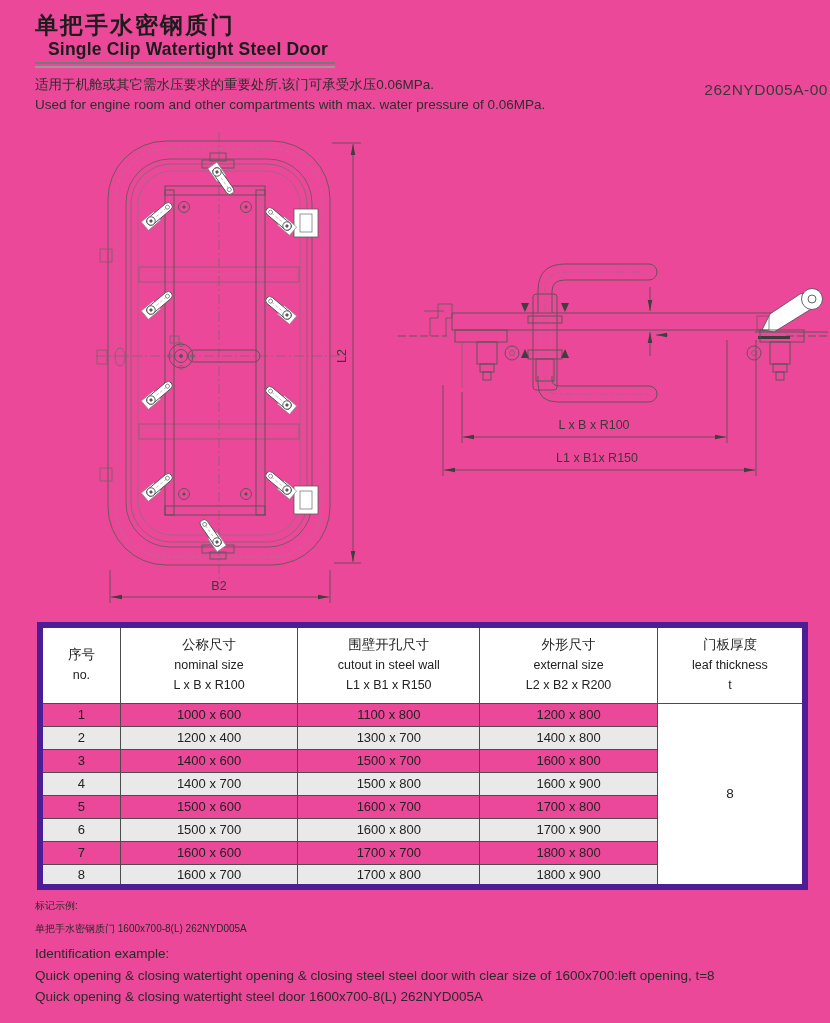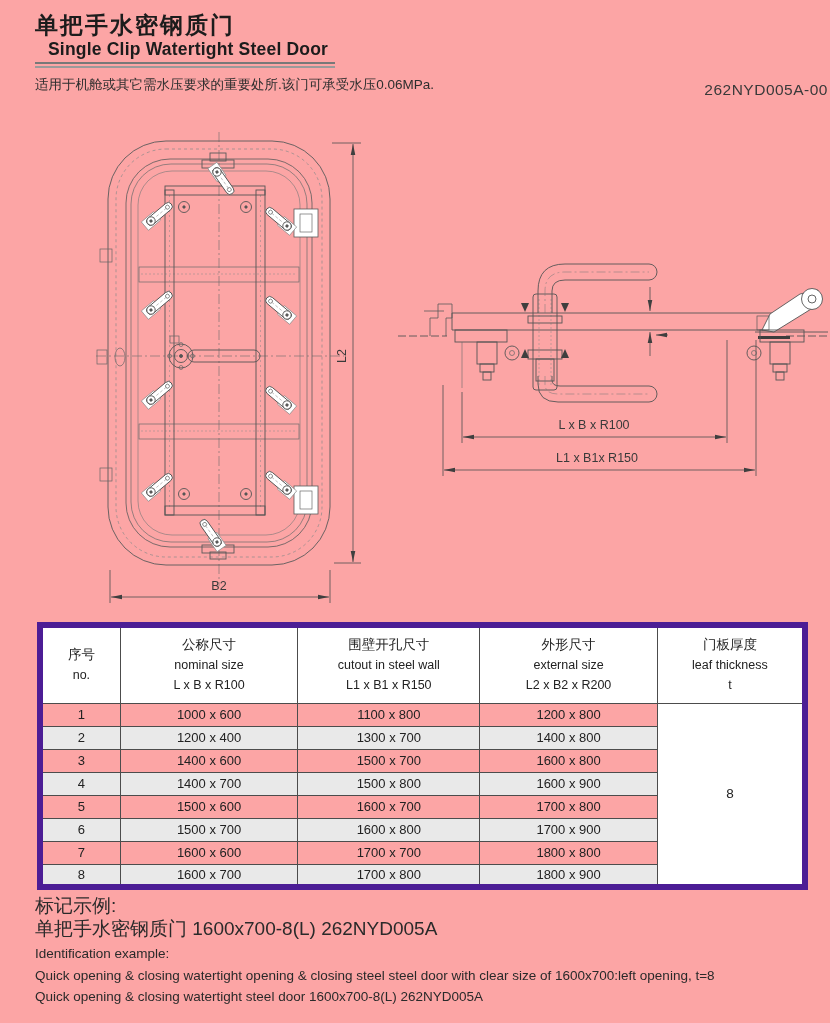--- a/index.html
+++ b/index.html
@@ -1,19 +1,19 @@
 <!DOCTYPE html>
 <html><head>
 <meta charset="utf-8">
 <style>
   * { margin:0; padding:0; box-sizing:border-box; }
   html,body { background:#e8e8e8; }
   .page {
     position:relative; width:830px; height:1023px; margin:0 auto;
-    background:#fca5a5; color:#262626;
+    background:#ec4899; color:#262626;
     font-family:"Liberation Sans","DejaVu Sans",sans-serif;
     overflow:hidden;
   }
   .title-zh { position:absolute; left:35px; top:10px; font-size:23px; font-weight:bold; letter-spacing:2px; color:#1c1c1c; }
   .title-en { position:absolute; left:48px; top:39px; font-size:17.5px; font-weight:bold; color:#1c1c1c; letter-spacing:0.2px; }
   .title-underline { position:absolute; left:35px; top:62px; width:300px; height:6px;
     border-top:2px solid #787878; border-bottom:2px solid #9a9a9a; }
   .model-no { position:absolute; right:2px; top:49px; font-size:15.5px; color:#3a3a3a; letter-spacing:0.5px;margin-top:32px; }
   .desc-zh { position:absolute; left:35px; top:76px; font-size:13.5px; color:#2e2e2e; }
   .desc-en { position:absolute; left:35px; top:97px; font-size:13.5px; color:#2e2e2e; }
@@ -26,34 +26,35 @@
   table.spec th, table.spec td { border:1px solid #4c4c4c; text-align:center; vertical-align:middle; font-weight:normal; }
   table.spec thead th { height:78px; line-height:1.55; font-size:13px; background:#fff; }
   table.spec tbody td { height:23px; }
   table.spec tbody tr.alt td { background:#e9e9e9; }
   table.spec tbody td.leaf-cell { background:#fff; font-size:13.5px; }
   .th-zh { display:block; font-size:13.5px; }
   .th-en { display:block; font-size:12.5px; }
   .th-f  { display:block; font-size:12.5px; }
 
   .notes { position:absolute; left:35px; top:894px; }
-  .note-line-zh { font-size:19px; line-height:23px; color:#2a2a2a; }
+  .note-line-zh { font-size:10px; line-height:23px; color:#2a2a2a; }
   .note-line-en { font-size:13.5px; line-height:21.5px; color:#2a2a2a; }
   .note-gap { height:3px; }
 </style>
 </head>
 <body>
 
 <div class="page">
 
   <div class="title-zh">单把手水密钢质门</div>
   <div class="title-en">Single Clip Watertight Steel Door</div>
   <div class="title-underline"></div>
   <div class="model-no">262NYD005A-00</div>
   <div class="desc-zh">适用于机舱或其它需水压要求的重要处所.该门可承受水压0.06MPa.</div>
+  <div class="desc-en">Used for engine room and other compartments with max. water pressure of 0.06MPa.</div>
 
   <svg class="drawing-svg" width="830" height="494" viewBox="0 128 830 494" fill="none" font-family="Liberation Sans, DejaVu Sans, sans-serif">
     <defs>
       <marker id="arr" viewBox="0 0 12 6" refX="12" refY="3" markerWidth="11" markerHeight="6" markerUnits="userSpaceOnUse" orient="auto-start-reverse">
         <path d="M12,3 L0,0.5 L0,5.5 Z" fill="#3f3f3f"></path>
       </marker>
       <g id="clip">
         <rect x="-8" y="-5.5" width="16" height="11" fill="#fff" stroke="#8a8a8a" stroke-width="0.7"></rect>
         <rect x="-4.5" y="-4" width="31" height="8" rx="4" fill="#fff" stroke="#555" stroke-width="0.9"></rect>
         <line x1="2" y1="0" x2="21" y2="0" stroke="#888" stroke-width="0.5" stroke-dasharray="3 2"></line>

